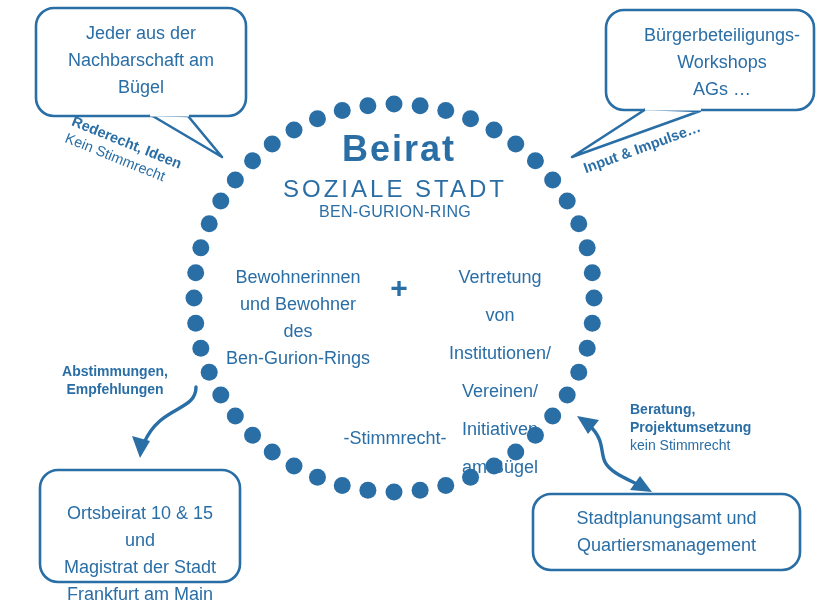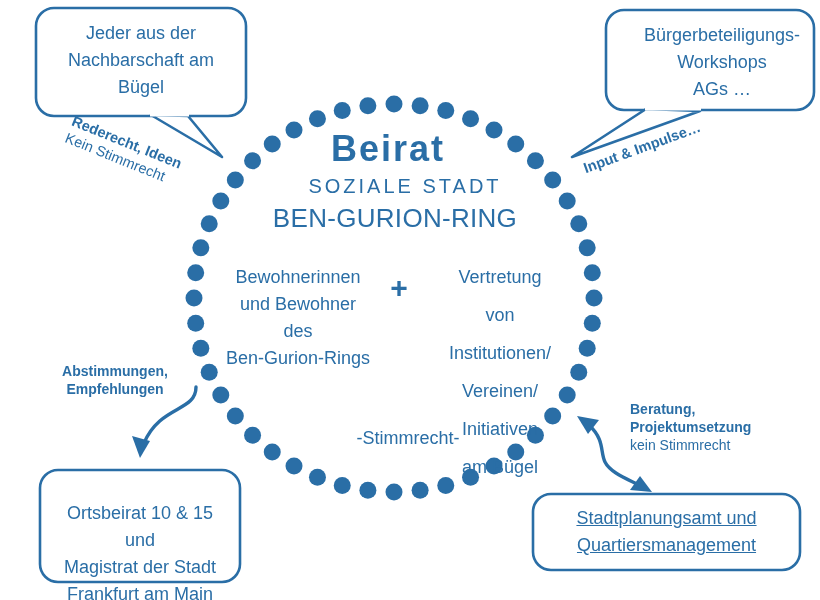--- a/index.html
+++ b/index.html
@@ -18,33 +18,33 @@
   
   .annot{position:absolute;white-space:nowrap;line-height:1.25;}
   .annot .b{font-weight:bold;font-size:14.5px;display:block;}
   .annot .r{font-weight:normal;font-size:14.5px;display:block;}
 
   .side-annot{position:absolute;white-space:nowrap;line-height:1.3;}
   .side-annot .b{font-weight:bold;font-size:14px;display:block;}
   .side-annot .r{font-weight:normal;font-size:14px;display:block;}
 
   
-  #ring-title{position:absolute;left:238px;top:128px;width:300px;text-align:center;
+  #ring-title{position:absolute;left:249px;top:128px;width:300px;text-align:center;
               font-size:36px;font-weight:bold;letter-spacing:2px;}
-  #ring-sub1{position:absolute;left:255px;top:175px;width:300px;text-align:center;
-             font-size:20px;letter-spacing:3px;}
+  #ring-sub1{position:absolute;left:245px;top:175px;width:300px;text-align:center;
+             font-size:24px;letter-spacing:3px;}
   #ring-sub2{position:absolute;left:245px;top:203px;width:300px;text-align:center;
-             font-size:26px;letter-spacing:0.3px;}
+             font-size:16px;letter-spacing:0.3px;}
   #col-left{position:absolute;left:212px;top:264px;width:172px;text-align:center;
             font-size:18px;line-height:27px;}
   #col-right{position:absolute;left:420px;top:258px;width:160px;text-align:center;
              font-size:18px;line-height:38px;}
   #plus{position:absolute;left:386px;top:275px;width:26px;text-align:center;
         font-size:30px;font-weight:bold;line-height:26px;}
-  #vote{position:absolute;left:308px;top:428px;width:200px;text-align:center;
+  #vote{position:absolute;left:295px;top:428px;width:200px;text-align:center;
         font-size:18px;}
 </style>
 </head>
 <body>
 
 <div id="stage">
 
   <svg class="layer" viewBox="0 0 820 600">
 
     <g id="ring-dots">
@@ -151,15 +151,15 @@
     <span class="b">Abstimmungen,<br>Empfehlungen</span>
   </div>
 
   <div class="txt box-text" style="left:42px;top:500px;width:196px;">Ortsbeirat 10 &amp; 15<br>und<br>Magistrat der Stadt<br>Frankfurt am Main</div>
 
   <div class="side-annot" style="left:630px;top:400px;width:190px;">
     <span class="b">Beratung,<br>Projektumsetzung</span>
     <span class="r">kein Stimmrecht</span>
   </div>
 
-  <div class="txt box-text" style="left:537px;top:505px;width:259px;text-decoration:underline;">Stadtplanungsamt und<br>Quartiersmanagement</div>
+  <div class="txt box-text" style="left:537px;top:505px;width:259px;">Stadtplanungsamt und<br>Quartiersmanagement</div>
 
 </div>
 
 </body></html>

